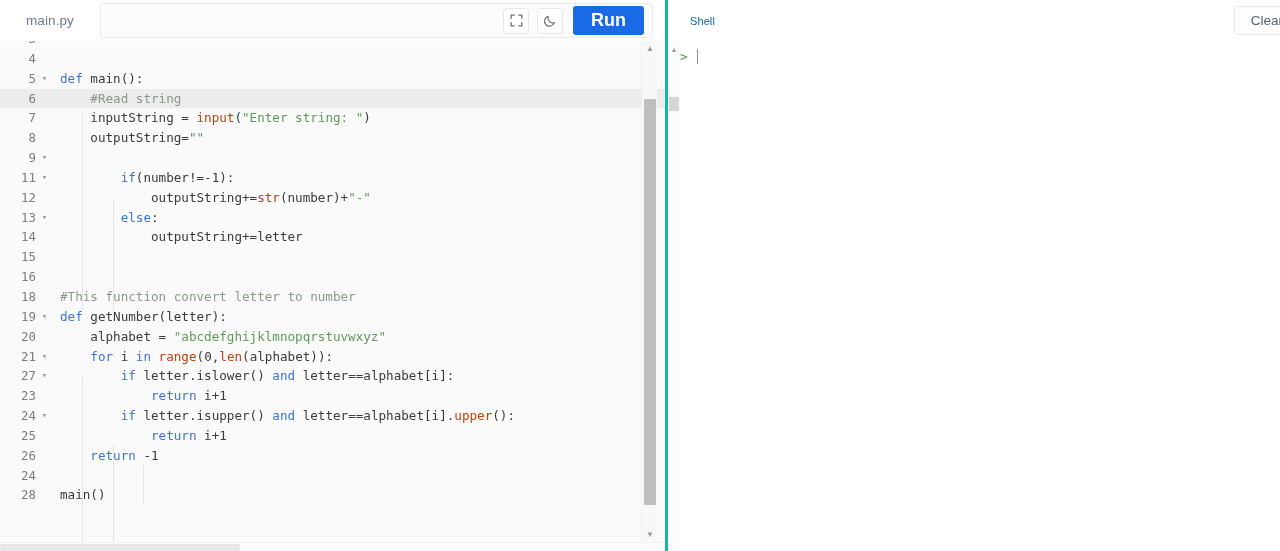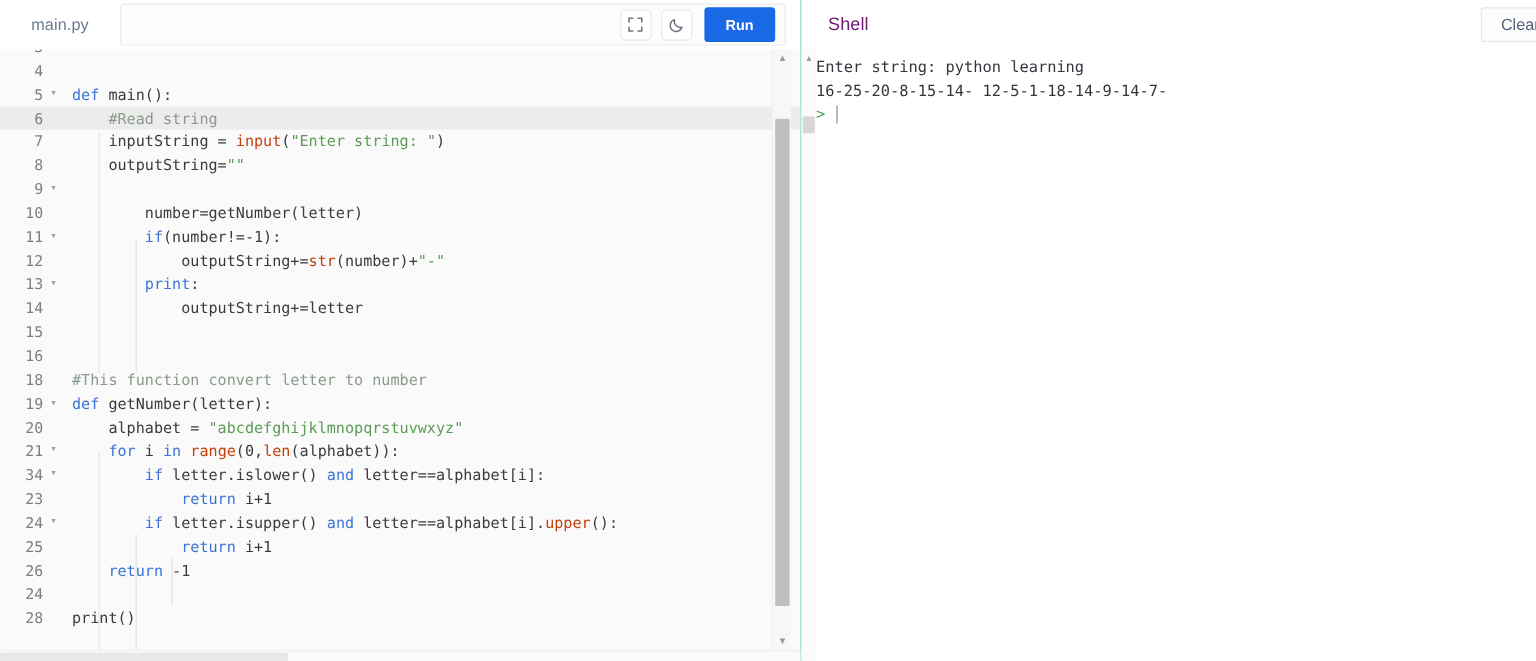--- a/index.html
+++ b/index.html
@@ -9,21 +9,21 @@
     font-family: "Liberation Sans", sans-serif;
     overflow: hidden;
   }
   #app { display: flex; width: 1280px; height: 551px; }
 
   
   #editor-pane {
     width: 668px; height: 551px;
     position: relative;
     background: #fafafa;
-    border-right: 1px solid #14b8a6;
+    border-right: 3px solid #14b8a6;
     display: flex; flex-direction: column;
   }
   #editor-toolbar {
     height: 41px; min-height: 41px;
     background: #ffffff;
     display: flex; align-items: center;
     position: relative; z-index: 5;
   }
   #file-tab {
     width: 100px; height: 41px;
@@ -45,21 +45,21 @@
     border: 1px solid #e6e7ec; border-radius: 4px;
     background: #fff;
     display: flex; align-items: center; justify-content: center;
     cursor: pointer;
   }
   .icon-btn svg { display: block; }
   #run-button {
     height: 29px; padding: 0 18px;
     background: #1a6ae8; color: #ffffff;
     border: none; border-radius: 3px;
-    font-size: 12px; font-weight: bold;
+    font-size: 18px; font-weight: bold;
     font-family: "Liberation Sans", sans-serif;
     display: flex; align-items: center; justify-content: center;
     cursor: pointer; margin-left: 2px;
   }
 
   
   #code-surface {
     flex: 1; position: relative;
     background: #fafafa;
     overflow: hidden;
@@ -131,21 +131,21 @@
     display: flex; flex-direction: column;
     position: relative;
   }
   #shell-header {
     height: 41px; min-height: 41px;
     background: #ffffff;
     display: flex; align-items: center;
     padding-left: 22px;
     position: relative;
   }
-  #shell-title { font-size: 15px; color: #701a75; letter-spacing: .1px; }
+  #shell-title { font-size: 11px; color: #0369a1; letter-spacing: .1px; }
   #clear-button {
     position: absolute; right: -20px; top: 6px;
     height: 29px; padding: 0 16px;
     background: #fdfdfd; border: 1px solid #e6e7ec; border-radius: 3px;
     font-size: 13.5px; color: #55627a;
     font-family: "Liberation Sans", sans-serif;
     display: flex; align-items: center; cursor: pointer;
     overflow: hidden;
   }
   #shell-body {
@@ -210,61 +210,56 @@
           <div class="iguide" style="left: 142.96px; top: 424px; height: 40px;"></div>
         </div>
       <div id="code-scroll">
           <div class="cline"><span class="gutter">3</span><span class="fold"></span><span class="ctext"></span></div>
           <div class="cline"><span class="gutter">4</span><span class="fold"></span><span class="ctext"></span></div>
           <div class="cline"><span class="gutter">5</span><span class="fold">▾</span><span class="ctext"><span class="kw">def </span><span class="pl">main():</span></span></div>
           <div class="cline active"><span class="gutter">6</span><span class="fold"></span><span class="ctext"><span class="cmt">    #Read string</span></span></div>
           <div class="cline"><span class="gutter">7</span><span class="fold"></span><span class="ctext"><span class="pl">    inputString = </span><span class="bif">input</span><span class="pl">(</span><span class="str">"Enter string: "</span><span class="pl">)</span></span></div>
           <div class="cline"><span class="gutter">8</span><span class="fold"></span><span class="ctext"><span class="pl">    outputString=</span><span class="str">""</span></span></div>
           <div class="cline"><span class="gutter">9</span><span class="fold">▾</span></div>
-          <div class="cline"><span class="gutter">10</span><span class="fold"></span><span class="ctext"><span class="pl">        number=getNumber(letter)</span></span></div>
           <div class="cline"><span class="gutter">11</span><span class="fold">▾</span><span class="ctext"><span class="pl">        </span><span class="kw">if</span><span class="pl">(number!=-</span><span class="num">1</span><span class="pl">):</span></span></div>
           <div class="cline"><span class="gutter">12</span><span class="fold"></span><span class="ctext"><span class="pl">            outputString+=</span><span class="bif">str</span><span class="pl">(number)+</span><span class="str">"-"</span></span></div>
-          <div class="cline"><span class="gutter">13</span><span class="fold">▾</span><span class="ctext"><span class="pl">        </span><span class="kw">print</span><span class="pl">:</span></span></div>
+          <div class="cline"><span class="gutter">13</span><span class="fold">▾</span><span class="ctext"><span class="pl">        </span><span class="kw">else</span><span class="pl">:</span></span></div>
           <div class="cline"><span class="gutter">14</span><span class="fold"></span><span class="ctext"><span class="pl">            outputString+=letter</span></span></div>
           <div class="cline"><span class="gutter">15</span><span class="fold"></span><span class="ctext"></span></div>
           <div class="cline"><span class="gutter">16</span><span class="fold"></span><span class="ctext"></span></div>
           <div class="cline"><span class="gutter">18</span><span class="fold"></span><span class="ctext"><span class="cmt">#This function convert letter to number</span></span></div>
           <div class="cline"><span class="gutter">19</span><span class="fold">▾</span><span class="ctext"><span class="kw">def </span><span class="pl">getNumber(letter):</span></span></div>
           <div class="cline"><span class="gutter">20</span><span class="fold"></span><span class="ctext"><span class="pl">    alphabet = </span><span class="str">"abcdefghijklmnopqrstuvwxyz"</span></span></div>
           <div class="cline"><span class="gutter">21</span><span class="fold">▾</span><span class="ctext"><span class="pl">    </span><span class="kw">for</span><span class="pl"> i </span><span class="kw">in</span><span class="pl"> </span><span class="bif">range</span><span class="pl">(</span><span class="num">0</span><span class="pl">,</span><span class="bif">len</span><span class="pl">(alphabet)):</span></span></div>
-          <div class="cline"><span class="gutter">34</span><span class="fold">▾</span><span class="ctext"><span class="pl">        </span><span class="kw">if</span><span class="pl"> letter.islower() </span><span class="kw">and</span><span class="pl"> letter==alphabet[i]:</span></span></div>
+          <div class="cline"><span class="gutter">27</span><span class="fold">▾</span><span class="ctext"><span class="pl">        </span><span class="kw">if</span><span class="pl"> letter.islower() </span><span class="kw">and</span><span class="pl"> letter==alphabet[i]:</span></span></div>
           <div class="cline"><span class="gutter">23</span><span class="fold"></span><span class="ctext"><span class="pl">            </span><span class="kw">return</span><span class="pl"> i+</span><span class="num">1</span></span></div>
           <div class="cline"><span class="gutter">24</span><span class="fold">▾</span><span class="ctext"><span class="pl">        </span><span class="kw">if</span><span class="pl"> letter.isupper() </span><span class="kw">and</span><span class="pl"> letter==alphabet[i].</span><span class="bif">upper</span><span class="pl">():</span></span></div>
           <div class="cline"><span class="gutter">25</span><span class="fold"></span><span class="ctext"><span class="pl">            </span><span class="kw">return</span><span class="pl"> i+</span><span class="num">1</span></span></div>
           <div class="cline"><span class="gutter">26</span><span class="fold"></span><span class="ctext"><span class="pl">    </span><span class="kw">return</span><span class="pl"> -</span><span class="num">1</span></span></div>
           <div class="cline"><span class="gutter">24</span><span class="fold"></span><span class="ctext"></span></div>
-          <div class="cline"><span class="gutter">28</span><span class="fold"></span><span class="ctext"><span class="pl">print()</span></span></div>
+          <div class="cline"><span class="gutter">28</span><span class="fold"></span><span class="ctext"><span class="pl">main()</span></span></div>
         </div>
     </div>
 
     <div id="ed-vscroll">
       <div class="sb-arrow" id="ed-sb-up">▲</div>
       <div id="ed-sb-thumb"></div>
       <div class="sb-arrow" id="ed-sb-down">▼</div>
     </div>
     <div id="ed-hscroll">
       <div id="ed-hs-thumb"></div>
     </div>
   </div>
 
   <div id="shell-pane">
     <div id="shell-header">
       <span id="shell-title">Shell</span>
       <button id="clear-button">Clear</button>
     </div>
     <div id="shell-body">
-      <div id="shell-output">
-          <div class="sline">Enter string: python learning</div>
-          <div class="sline">16-25-20-8-15-14- 12-5-1-18-14-9-14-7-</div>
-        </div>
       <div class="prompt-line">
         <span class="prompt-sym">&gt;</span>
         <span class="caret"></span>
       </div>
     </div>
     <div id="sh-vscroll">
       <div id="sh-sb-up">▲</div>
       <div id="sh-sb-thumb"></div>
     </div>
   </div>

